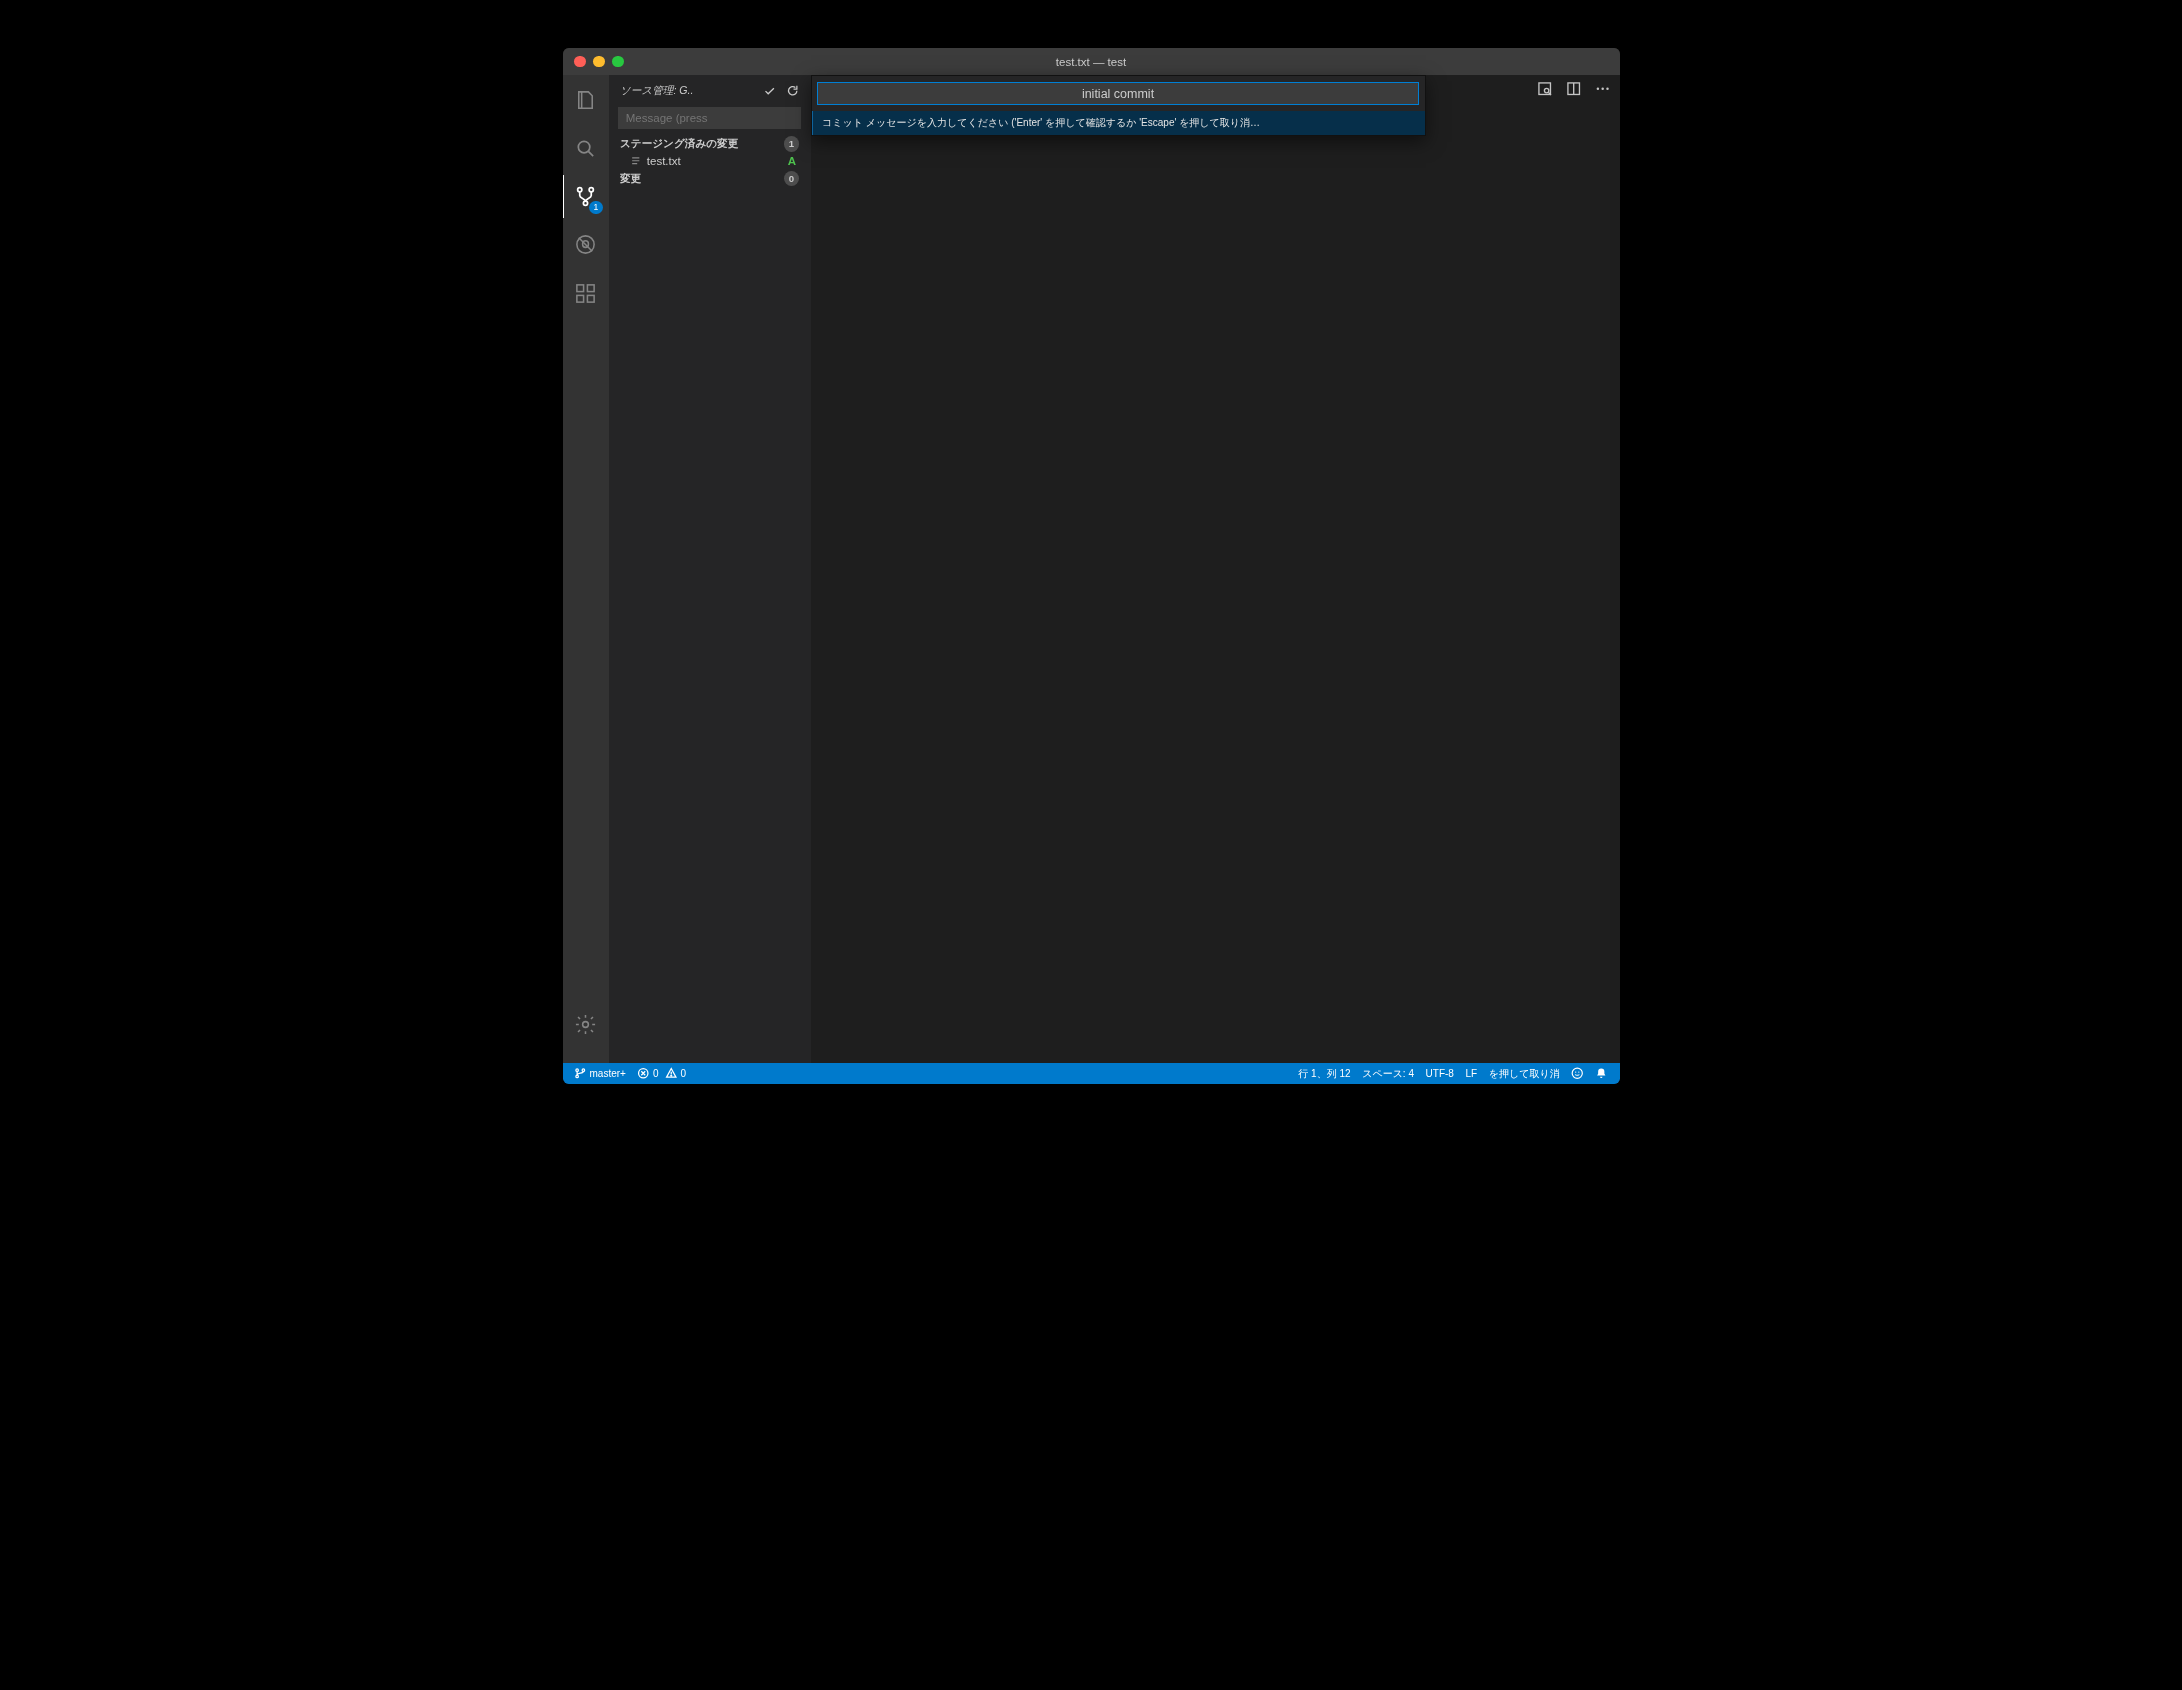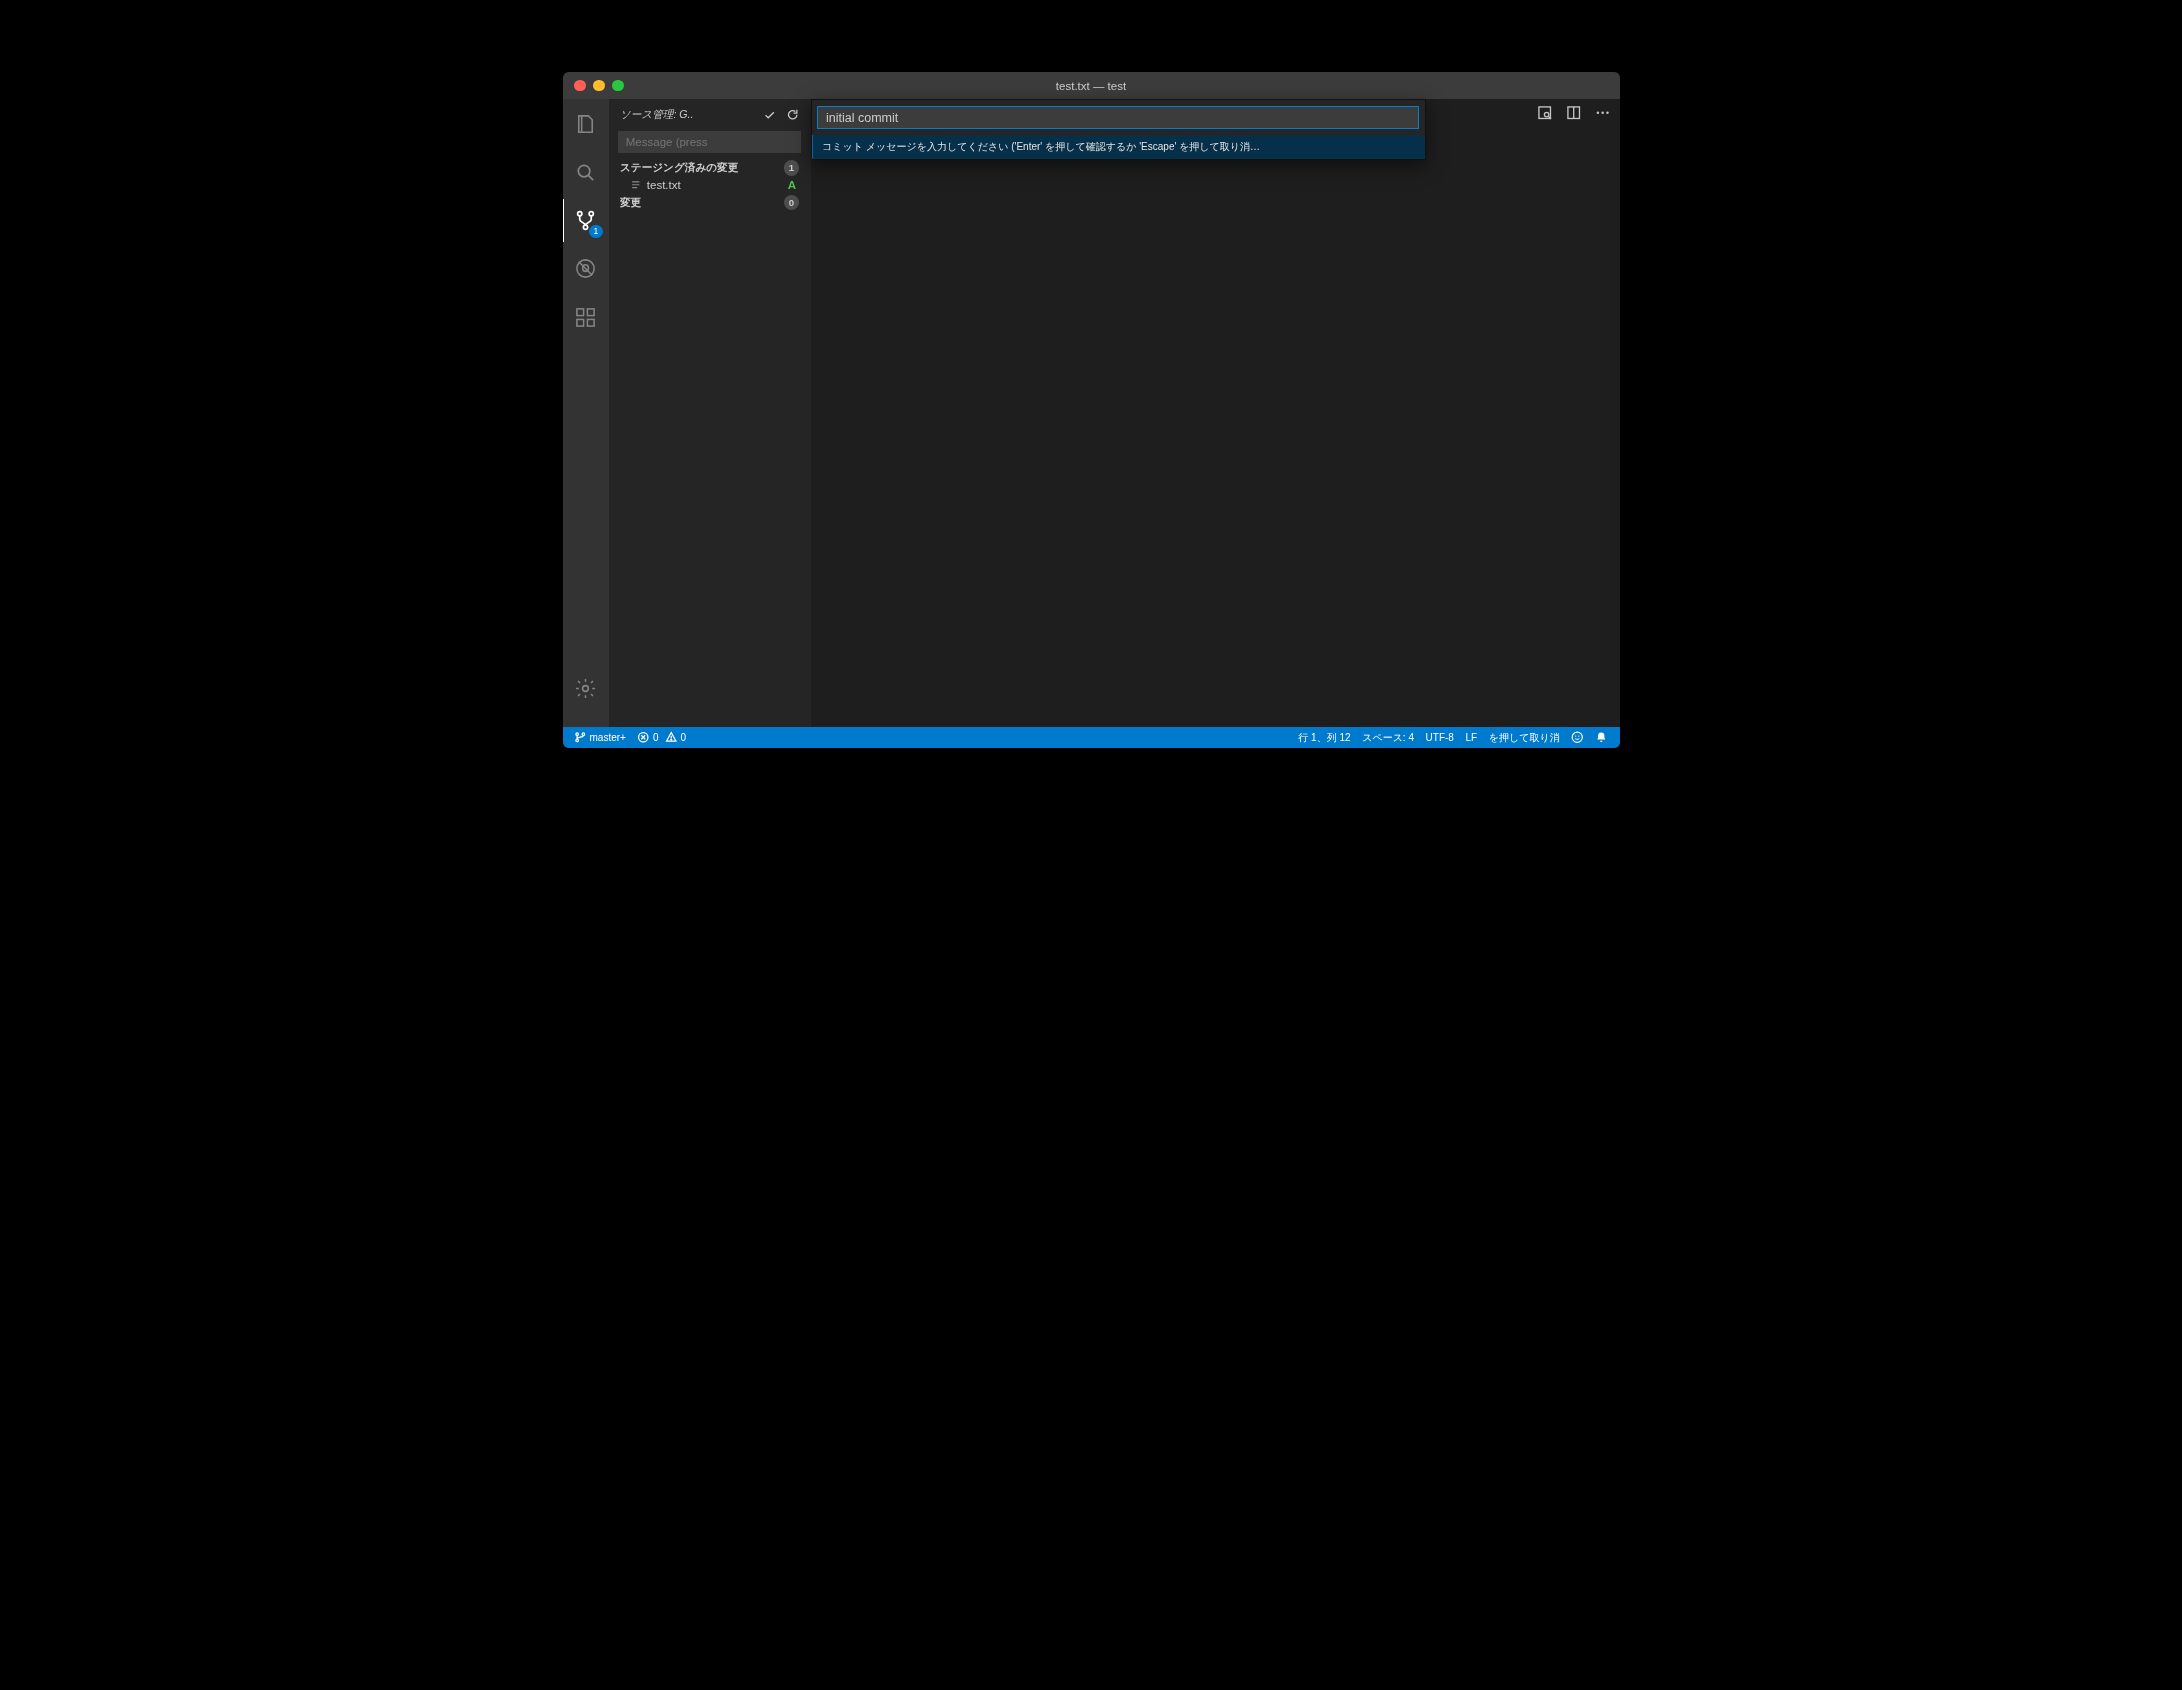--- a/index.html
+++ b/index.html
@@ -1,17 +1,17 @@
 <!DOCTYPE html>
 <html><head>
 <meta charset="utf-8">
 <style>
 * { margin: 0; padding: 0; box-sizing: border-box; font-family: -apple-system, "Helvetica Neue", Arial, sans-serif; }
 body { background: #000; display: flex; justify-content: center; align-items: flex-start; padding-top: 48px; }
-.window { width: 1057px; height: 676px; background: #1e1e1e; border-radius: 5.8px; overflow: hidden; display: flex; flex-direction: column; box-shadow: 0 19px 58px rgba(0,0,0,.6); position: relative; margin-top: 24px; }
+.window { width: 1057px; height: 1036px; background: #1e1e1e; border-radius: 5.8px; overflow: hidden; display: flex; flex-direction: column; box-shadow: 0 19px 58px rgba(0,0,0,.6); position: relative; }
 .titlebar { height: 27px; background: #3c3c3c; display: flex; align-items: center; position: relative; flex-shrink: 0; }
 .traffic { display: flex; gap: 7.7px; padding-left: 11.5px; }
 .traffic span { width: 11.5px; height: 11.5px; border-radius: 50%; }
 .red { background: #ff5f57; }
 .yellow { background: #febc2e; }
 .green { background: #28c840; }
 .title { position: absolute; left: 0; right: 0; text-align: center; color: #ccc; font-size: 11.5px; pointer-events: none; }
 .body { flex: 1; display: flex; min-height: 0; }
 .activitybar { width: 46px; background: #333333; display: flex; flex-direction: column; align-items: center; padding-top: 9.6px; gap: 17.3px; }
 .act-item { width: 46px; height: 31px; display: flex; align-items: center; justify-content: center; color: #858585; cursor: pointer; position: relative; }
@@ -31,21 +31,21 @@
 .section-hdr .count { margin-left: auto; background: #4d4d4d; color: #ccc; border-radius: 8.6px; min-width: 15.4px; height: 15.4px; font-size: 9.6px; display: flex; align-items: center; justify-content: center; padding: 0 4.8px; }
 .file-row { display: flex; align-items: center; padding: 1px 11.5px 1px 21px; font-size: 11.5px; color: #ccc; cursor: pointer; }
 .file-row .fname { flex: 1; }
 .file-row .status-A { color: #4ec14e; font-weight: 600; margin-right: 2.9px; }
 .file-icon { margin-right: 5.8px; color: #888; }
 .editor { flex: 1; background: #1e1e1e; position: relative; }
 .editor-top { position: absolute; top: 5.8px; right: 9.6px; display: flex; gap: 13.4px; color: #c5c5c5; }
 .editor-top svg { width: 15.4px; height: 15.4px; cursor: pointer; }
 .palette { position: absolute; top: 0; left: 0; width: 615px; background: #252526; border: 1px solid #111; box-shadow: 0 5.8px 17.3px rgba(0,0,0,.5); }
 .palette-input { margin: 5.8px; }
-.palette-input input { width: 100%; background: #3c3c3c; border: 1px solid #007fd4; color: #ccc; font-size: 12.5px; padding: 3.8px 7.7px; outline: none; }
+.palette-input input { width: 100%; background: #3c3c3c; border: 1px solid #007fd4; color: #ccc; font-size: 12.5px; padding: 3.8px 7.7px; outline: none; text-align: center; }
 .palette-item { background: #062f4a; color: #e5e5e5; font-size: 10px; padding: 4.8px 9.6px; border-left: 1.9px solid #0e639c; white-space: nowrap; overflow: hidden; text-overflow: ellipsis; }
 .statusbar { height: 21px; background: #007acc; display: flex; align-items: center; color: #fff; font-size: 10px; padding: 0 5.8px; flex-shrink: 0; }
 .sb-item { display: flex; align-items: center; gap: 2.9px; padding: 0 5.8px; height: 100%; cursor: pointer; }
 .sb-item svg { width: 12.5px; height: 12.5px; }
 .sb-spacer { flex: 1; }
 </style>
 </head>
 <body>
 
 <div class="window">

